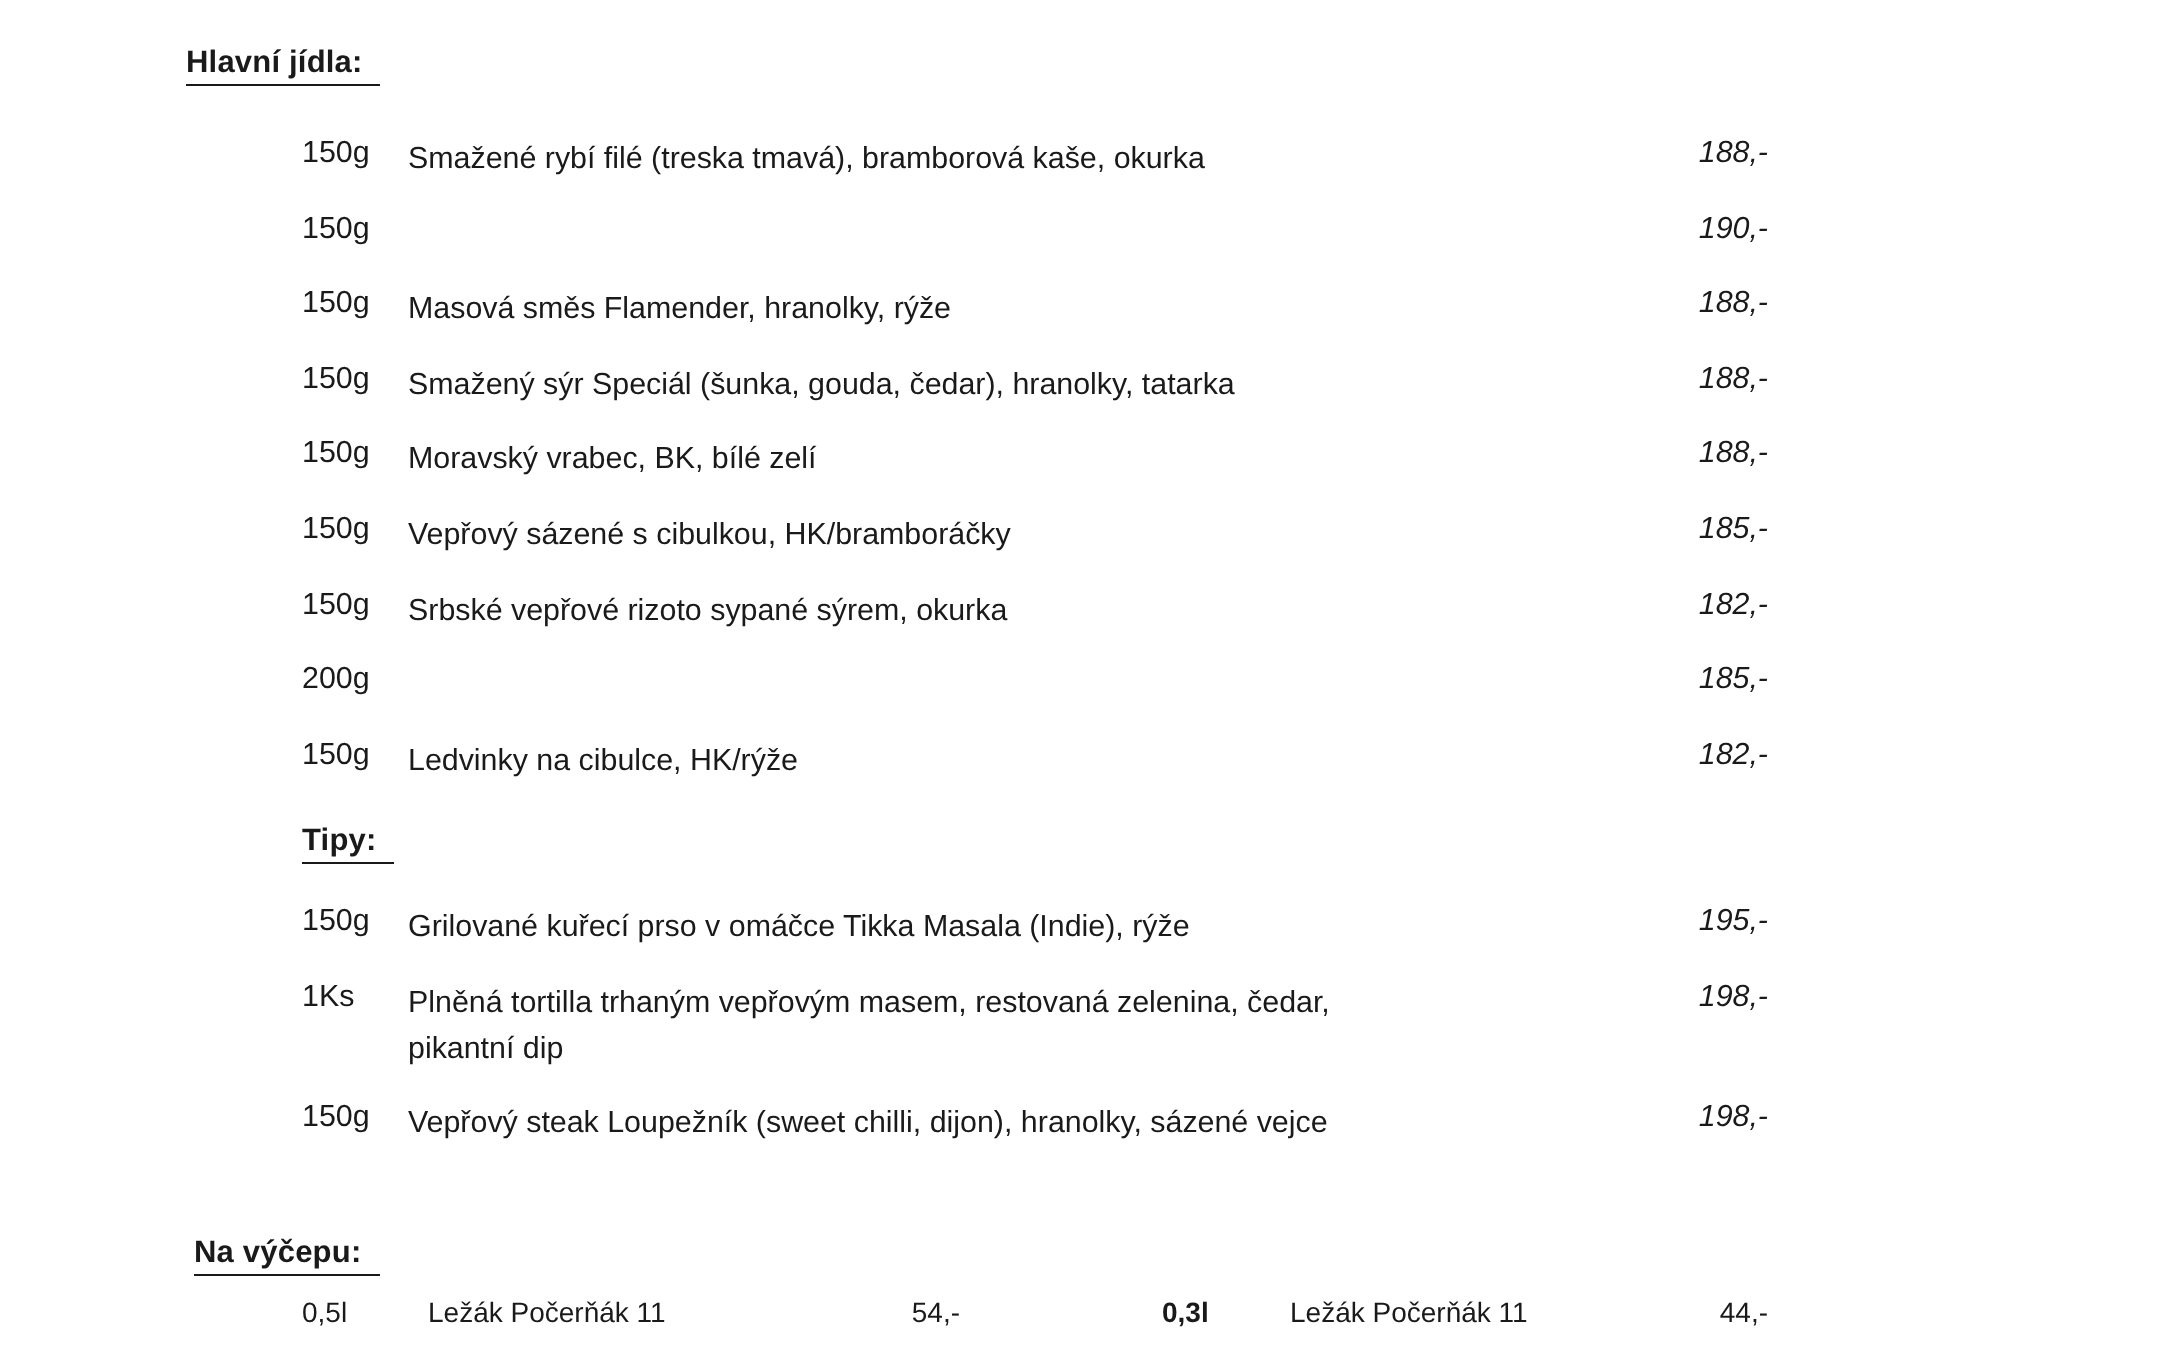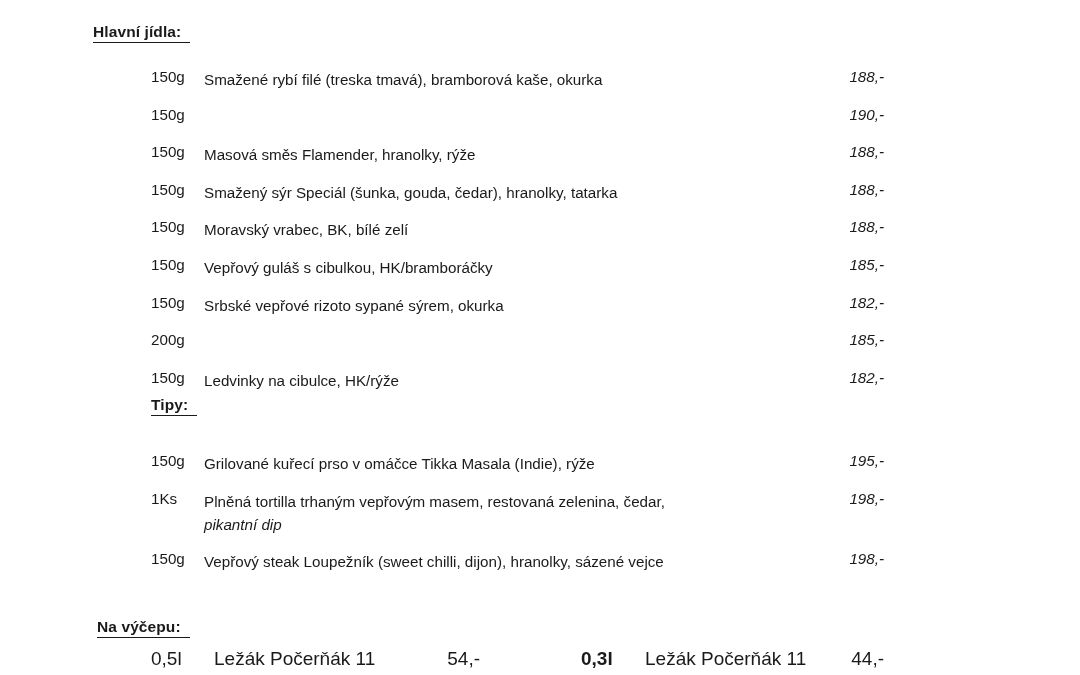--- a/index.html
+++ b/index.html
@@ -28,21 +28,21 @@
     letter-spacing: 0.1px;
     white-space: nowrap;
   }
   .section-head .txt {
     display: inline-block;
     border-bottom: 1.6px solid #1a1a1a;
     padding-bottom: 1px;
     padding-right: 9px;
   }
   #head-main   { left: 93px;  top: 23px; }
-  #head-tips   { left: 151px; top: 396px; }
+  #head-tips   { left: 151px; top: 412px; }
   #head-tap    { left: 97px;  top: 618px; }
 
   
   .rows {
     position: absolute;
     left: 0;
     width: 1080px;
   }
   #rows-main { top: 68px; }
   #rows-tips { top: 452px; }
@@ -61,40 +61,40 @@
     white-space: nowrap;
   }
   .desc {
     position: absolute;
     left: 204px;
     top: 0;
     width: 600px;
     font-size: 15.2px;
     line-height: 23px;
   }
-  .desc .line2 { display: block; font-style: italic; }
+  .desc .line2 { display: block; }
   .price {
     position: absolute;
     left: 784px;
     top: 0;
     width: 100px;
     text-align: right;
     font-size: 15.2px;
     white-space: nowrap;
     font-style: italic;
   }
 
   
   #tap-row {
     position: absolute;
     top: 648px;
     left: 0;
     width: 1080px;
     height: 27px;
-    font-size: 19px;
+    font-size: 14px;
   }
   .bev {
     position: absolute;
     top: 0;
     white-space: nowrap;
   }
   .bev-vol-1   { left: 151px; }
   .bev-name-1  { left: 214px; }
   .bev-price-1 { left: 400px; width: 80px; text-align: right; }
   .bev-vol-2   { left: 581px; font-weight: bold; }
@@ -136,21 +136,21 @@
     </div>
 
     <div class="row">
       <span class="qty">150g</span>
       <span class="desc">Moravský vrabec, BK, bílé zelí</span>
       <span class="price">188,-</span>
     </div>
 
     <div class="row">
       <span class="qty">150g</span>
-      <span class="desc">Vepřový guláš s cibulkou, HK/bramboráčky</span>
+      <span class="desc">Vepřový sázené s cibulkou, HK/bramboráčky</span>
       <span class="price">185,-</span>
     </div>
 
     <div class="row">
       <span class="qty">150g</span>
       <span class="desc">Srbské vepřové rizoto sypané sýrem, okurka</span>
       <span class="price">182,-</span>
     </div>
 
     <div class="row">

